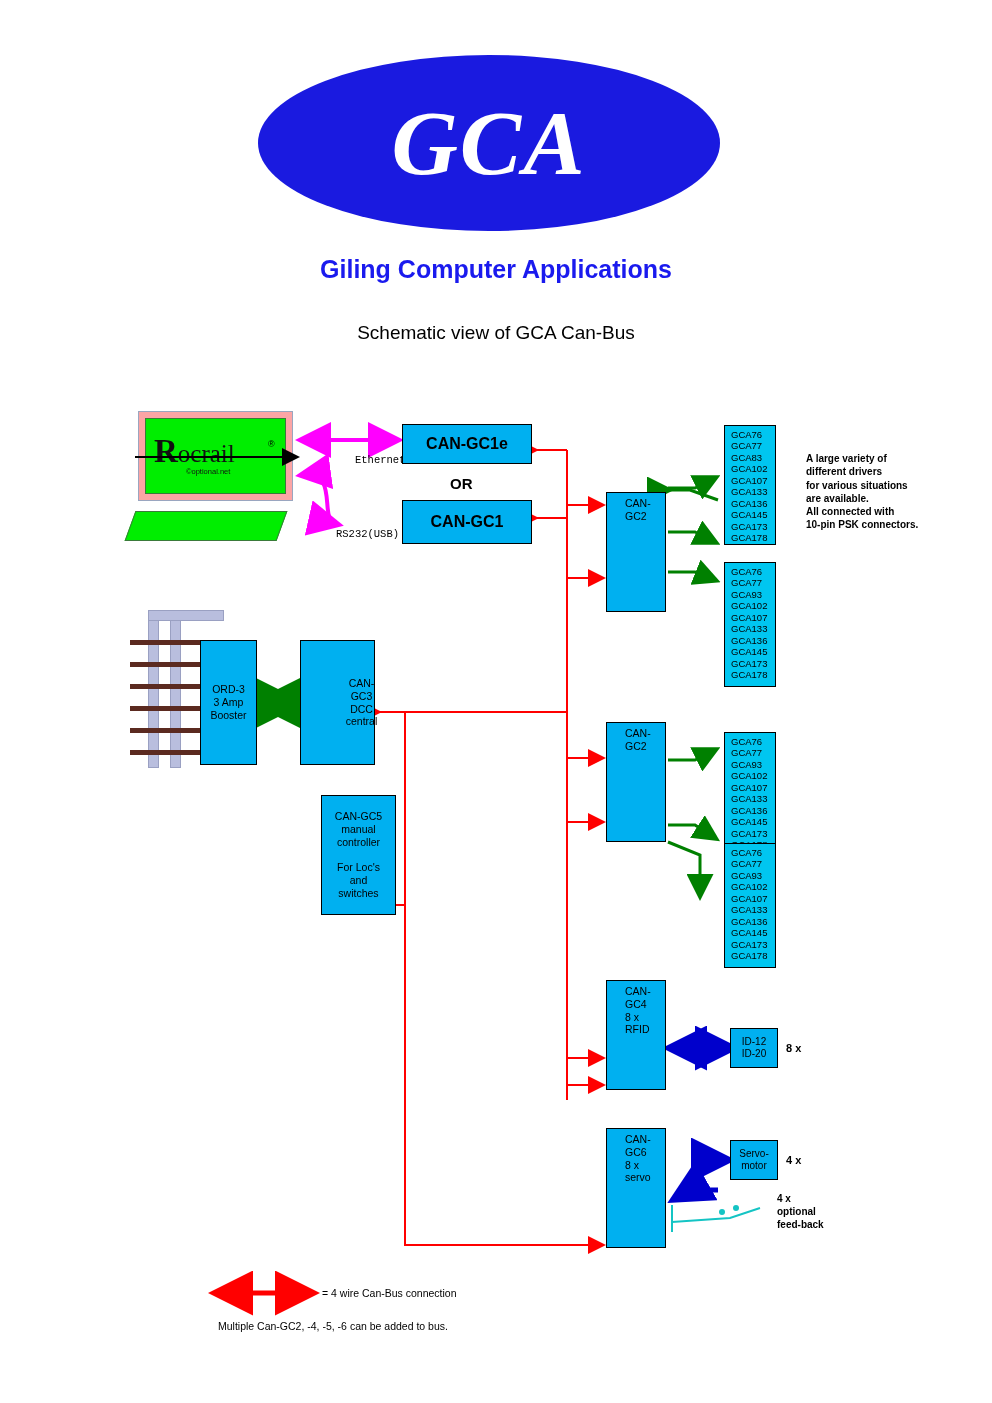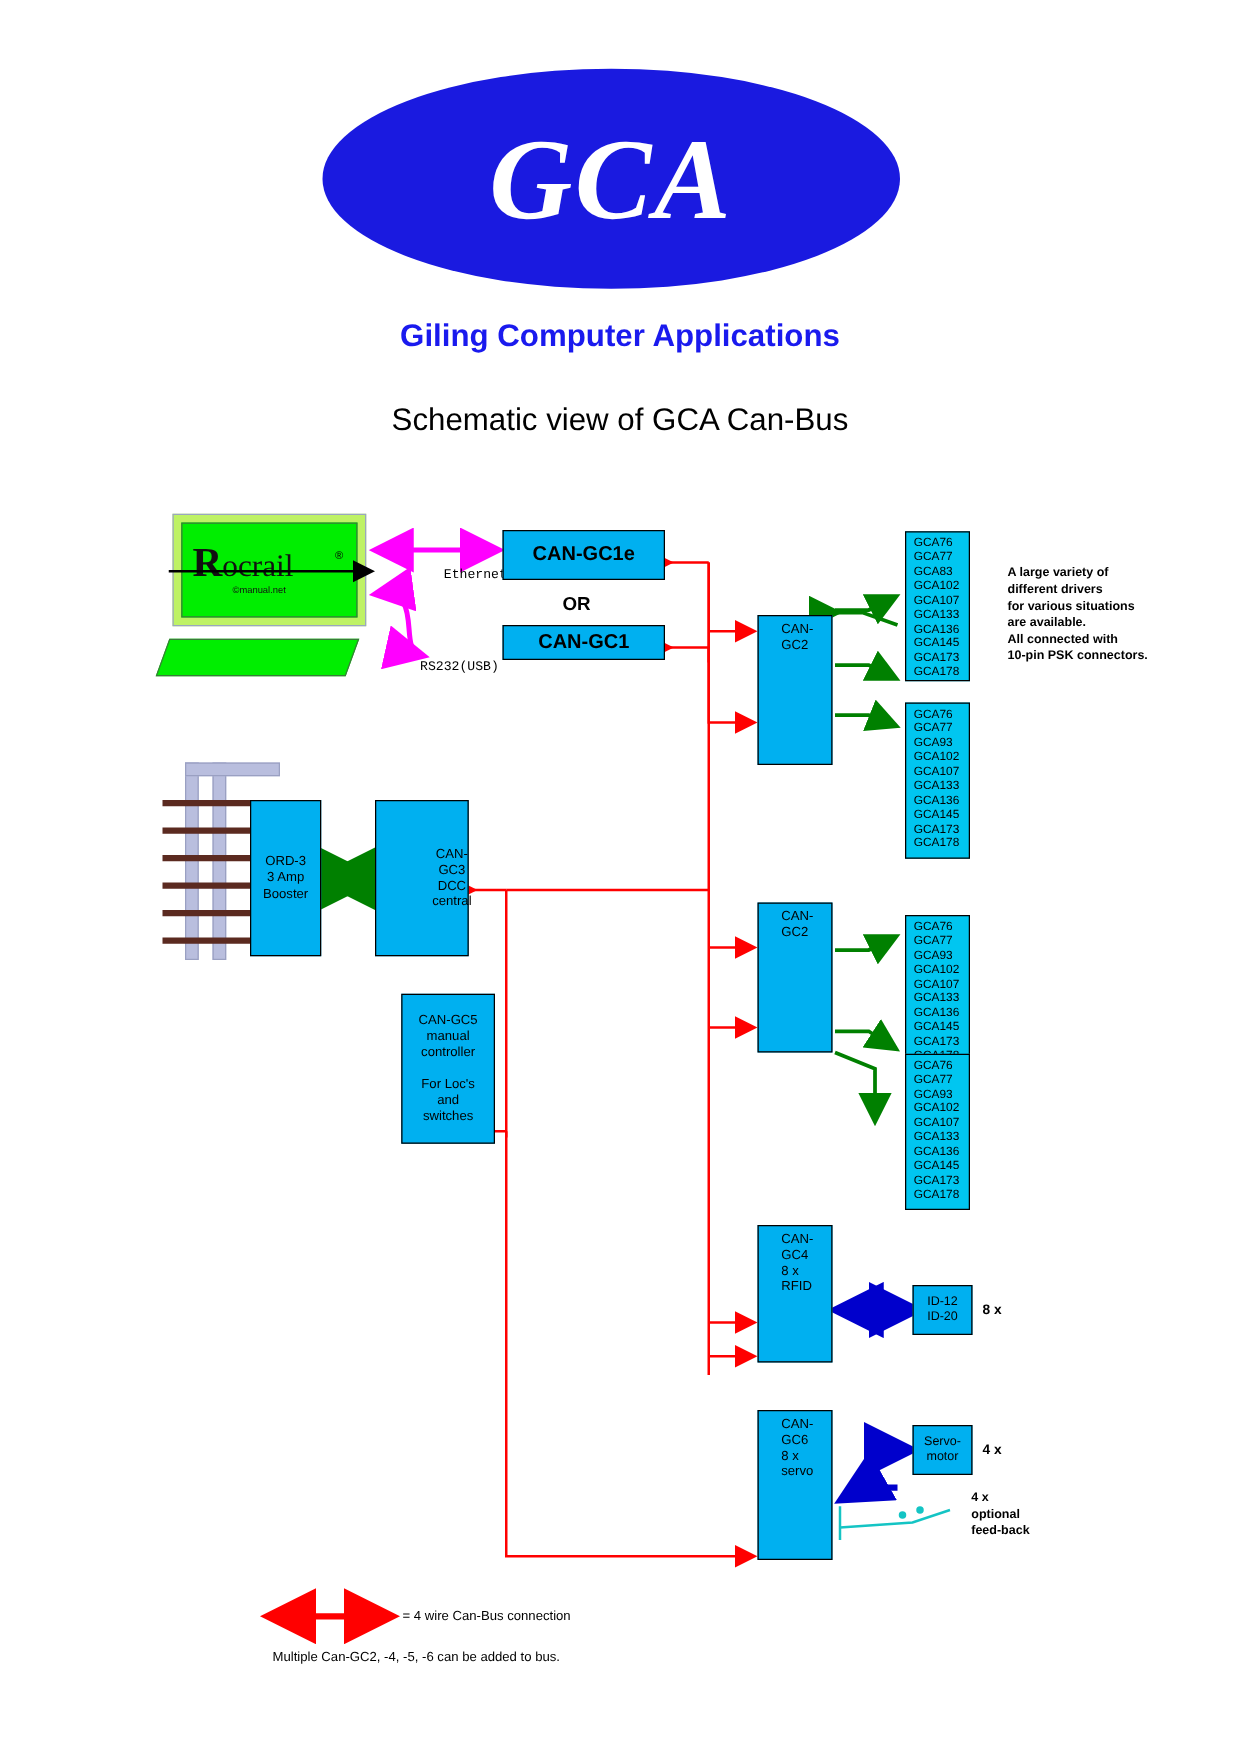--- a/index.html
+++ b/index.html
@@ -23,21 +23,21 @@
     color: #ffffff; font-style: italic; font-weight: bold;
     font-size: 92px; letter-spacing: 2px;
     font-family: "Liberation Serif", serif;
   }
   #company-name {
     left: 0; top: 255px; width: 992px; text-align: center;
     color: #1a1aee; font-weight: bold; font-size: 25px;
   }
   #diagram-title {
     left: 0; top: 322px; width: 992px; text-align: center;
-    color: #000000; font-size: 25px;
+    color: #000000; font-size: 19px;
   }
 
   
   .box {
     background: #00b0f0;
     border: 1px solid #000000;
     box-sizing: border-box;
     color: #000000;
     font-size: 10.5px;
     text-align: center;
@@ -57,21 +57,21 @@
     font-size: 9.5px;
     color: #000000;
     text-align: left;
     padding: 3px 0 0 6px;
     line-height: 1.21;
   }
 
   
   #rocrail-monitor {
     left: 138px; top: 411px; width: 155px; height: 90px;
-    background: #bef264; border: 1px solid #9aa6c0; box-sizing: border-box;
+    background: #fca5a5; border: 1px solid #9aa6c0; box-sizing: border-box;
     padding: 6px;
   }
   #rocrail-screen {
     width: 100%; height: 100%;
     background: #00ee00; border: 1px solid #3a7a3a; box-sizing: border-box;
     position: relative;
   }
   #rocrail-logo {
     position: absolute; left: 8px; top: 14px;
     font-family: "Liberation Serif", serif;
@@ -125,21 +125,21 @@
 
 <div class="abs" id="logo-ellipse"></div>
 <div class="abs" id="logo-text">GCA</div>
 <div class="abs" id="company-name">Giling Computer Applications</div>
 <div class="abs" id="diagram-title">Schematic view of GCA Can-Bus</div>
 
 <div class="abs" id="rocrail-monitor">
   <div id="rocrail-screen">
     <div id="rocrail-logo"><span class="r">R</span><span>ocrail</span></div>
     <div id="rocrail-reg">®</div>
-    <div id="rocrail-url">©manual.net</div>
+    <div id="rocrail-url">©optional.net</div>
   </div>
 </div>
 <div class="abs" id="rocrail-parallelogram"></div>
 
 <div class="abs" id="track-group">
   <div class="rail" style="left:18px; top:0; width:11px; height:158px;"></div>
   <div class="rail" style="left:40px; top:0; width:11px; height:158px;"></div>
   <div class="rail" style="left:18px; top:0; width:76px; height:11px;"></div>
   <div class="sleeper" style="left:0; top:30px; width:70px;"></div>
   <div class="sleeper" style="left:0; top:52px; width:70px;"></div>
@@ -231,21 +231,21 @@
   <line x1="672" y1="1205" x2="672" y2="1232" stroke="#14c4c4" stroke-width="2"></line>
 
   <line x1="218" y1="1293" x2="310" y2="1293" stroke="#ff0000" stroke-width="5" marker-end="url(#ar-red)" marker-start="url(#ar-red-s)"></line>
 </svg>
 
 <div class="abs plain-label" style="left:355px; top:454px;">Ethernet</div>
 <div class="abs plain-label" style="left:336px; top:528px;">RS232(USB)</div>
 <div class="abs or-label" style="left:450px; top:475px;">OR</div>
 
 <div class="abs box big-label" style="left:402px; top:424px; width:130px; height:40px;">CAN-GC1e</div>
-<div class="abs box big-label" style="left:402px; top:500px; width:130px; height:28px;">CAN-GC1</div>
+<div class="abs box big-label" style="left:402px; top:500px; width:130px; height:44px;">CAN-GC1</div>
 
 <div class="abs box left-label" style="left:606px; top:492px; width:60px; height:120px;">CAN-GC2</div>
 <div class="abs box left-label" style="left:606px; top:722px; width:60px; height:120px;">CAN-GC2</div>
 
 <div class="abs box" style="left:300px; top:640px; width:75px; height:125px; white-space:pre-line;padding-left:48px;">CAN-GC3
 DCC
 central</div>
 <div class="abs box" style="left:300px; top:795px; width:75px; height:120px; white-space:pre-line;margin-left:21px;">CAN-GC5
 manual
 controller

